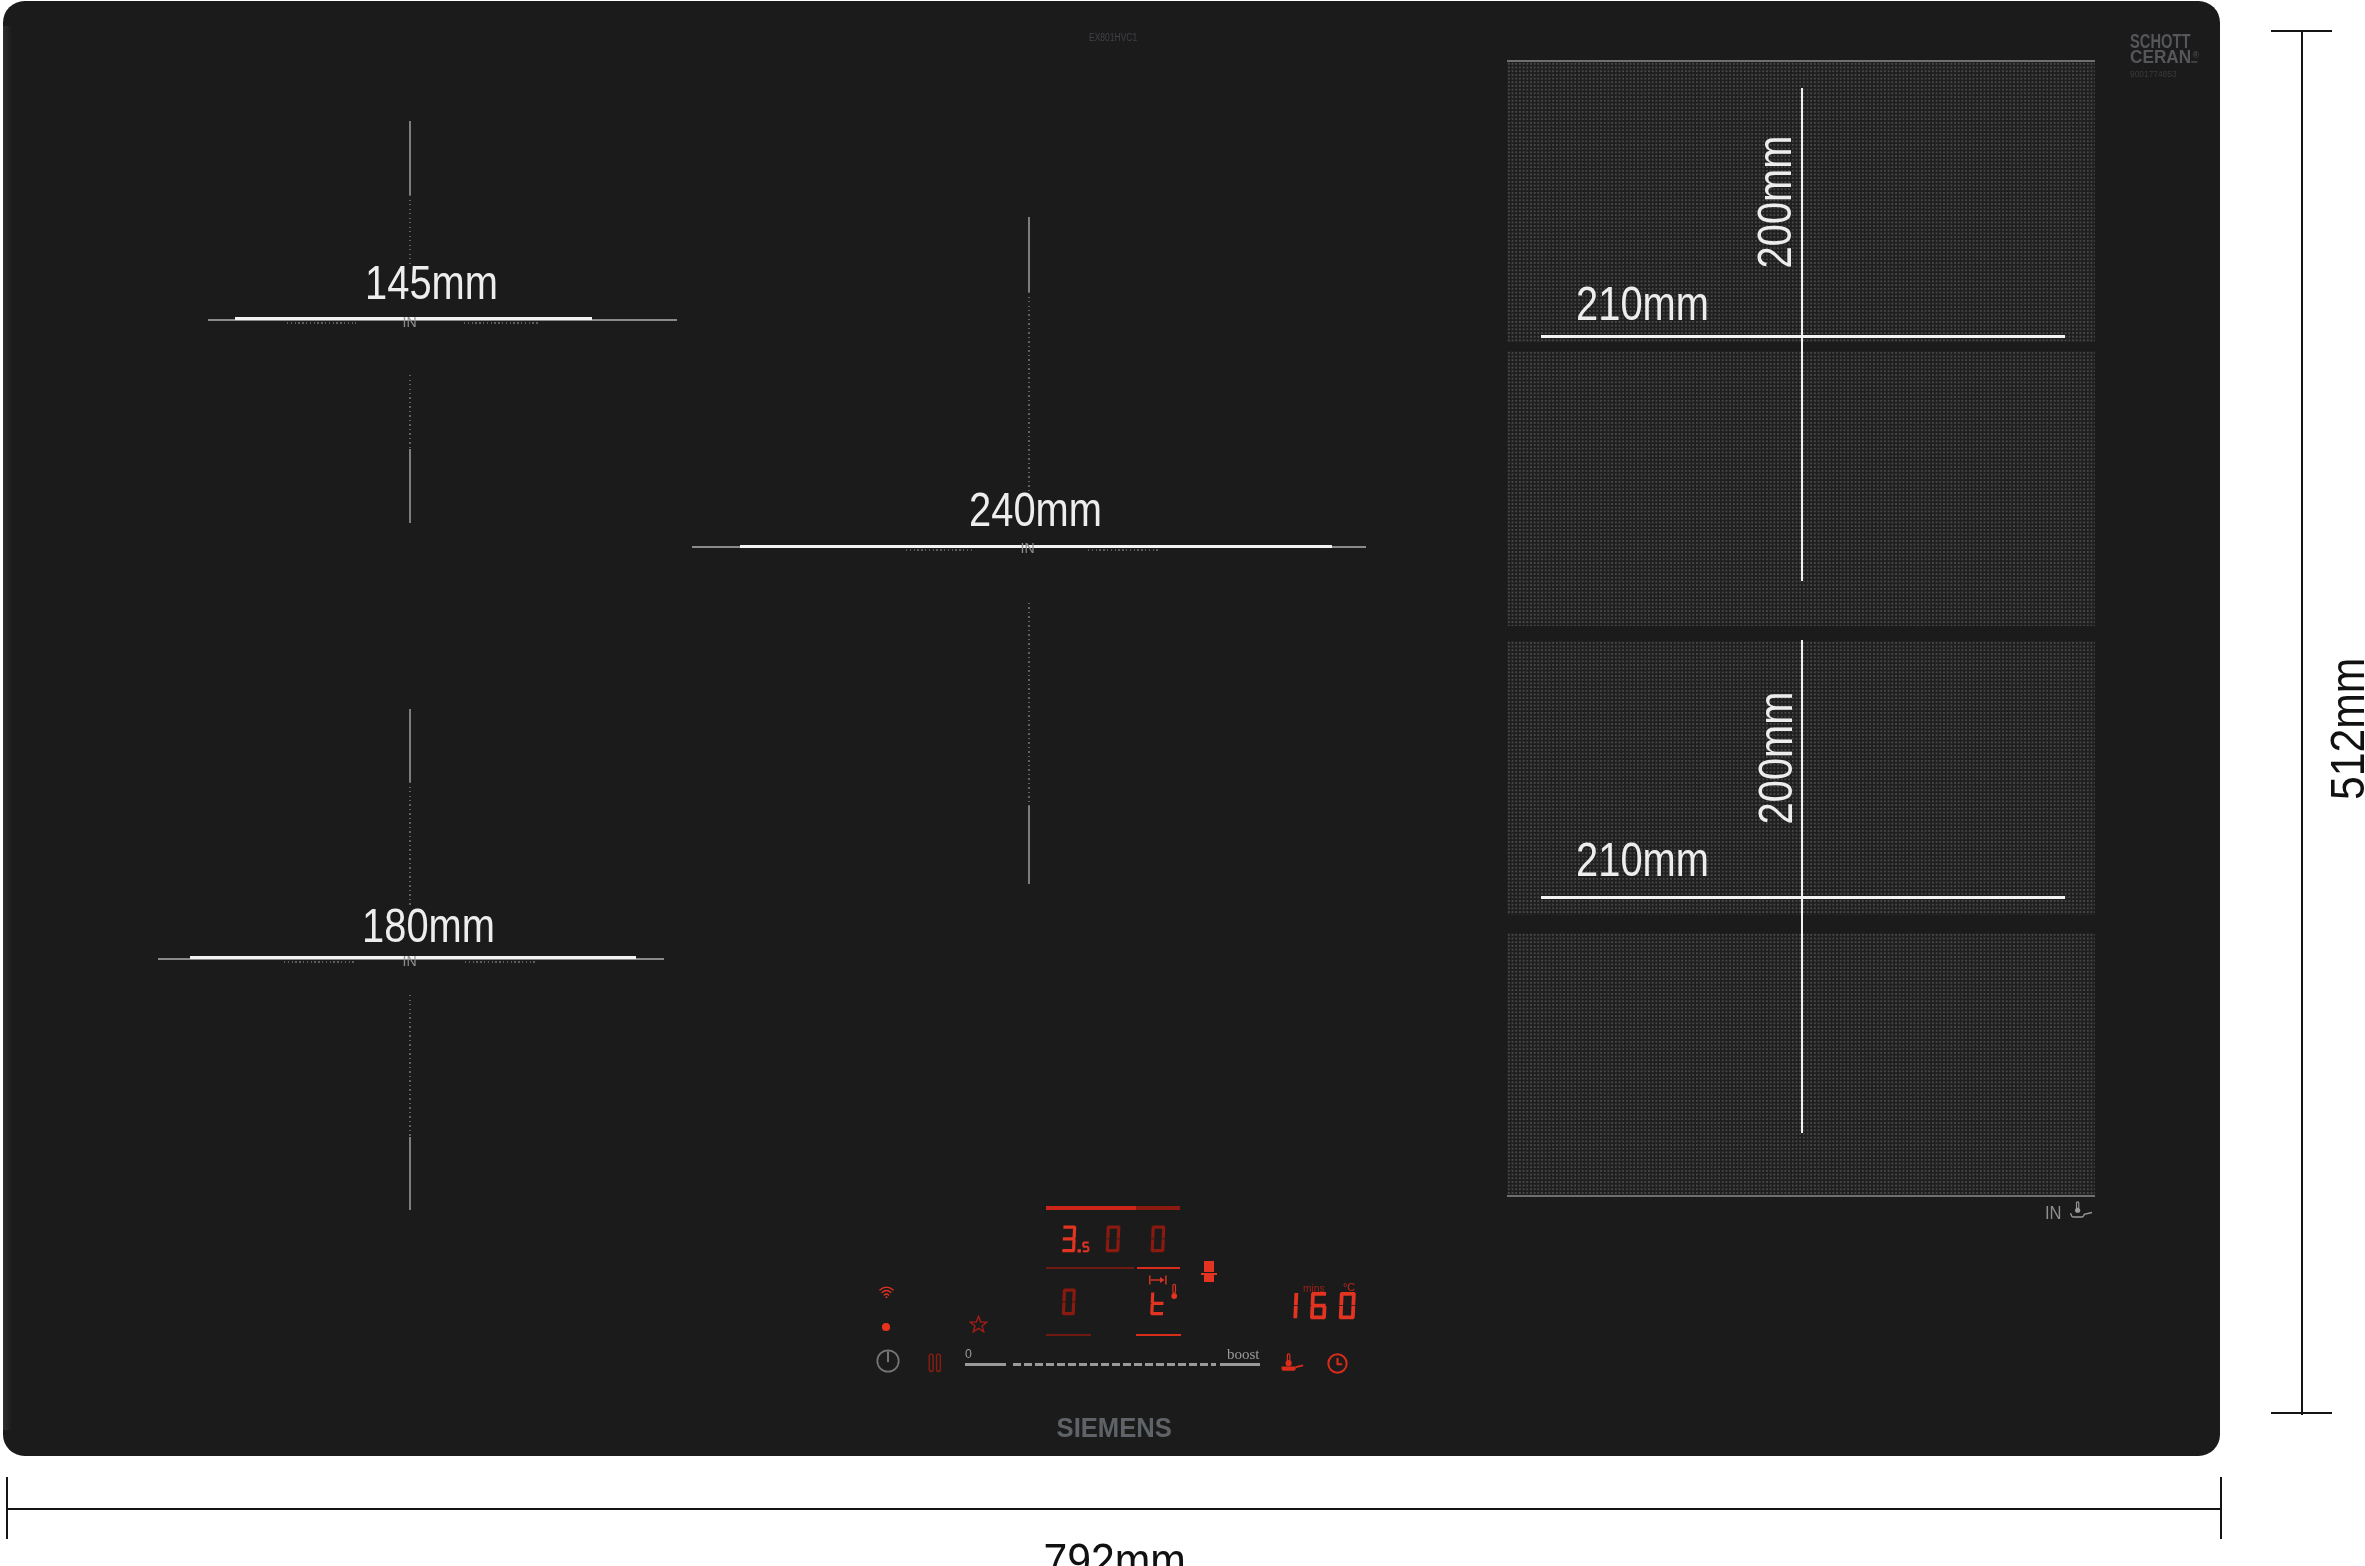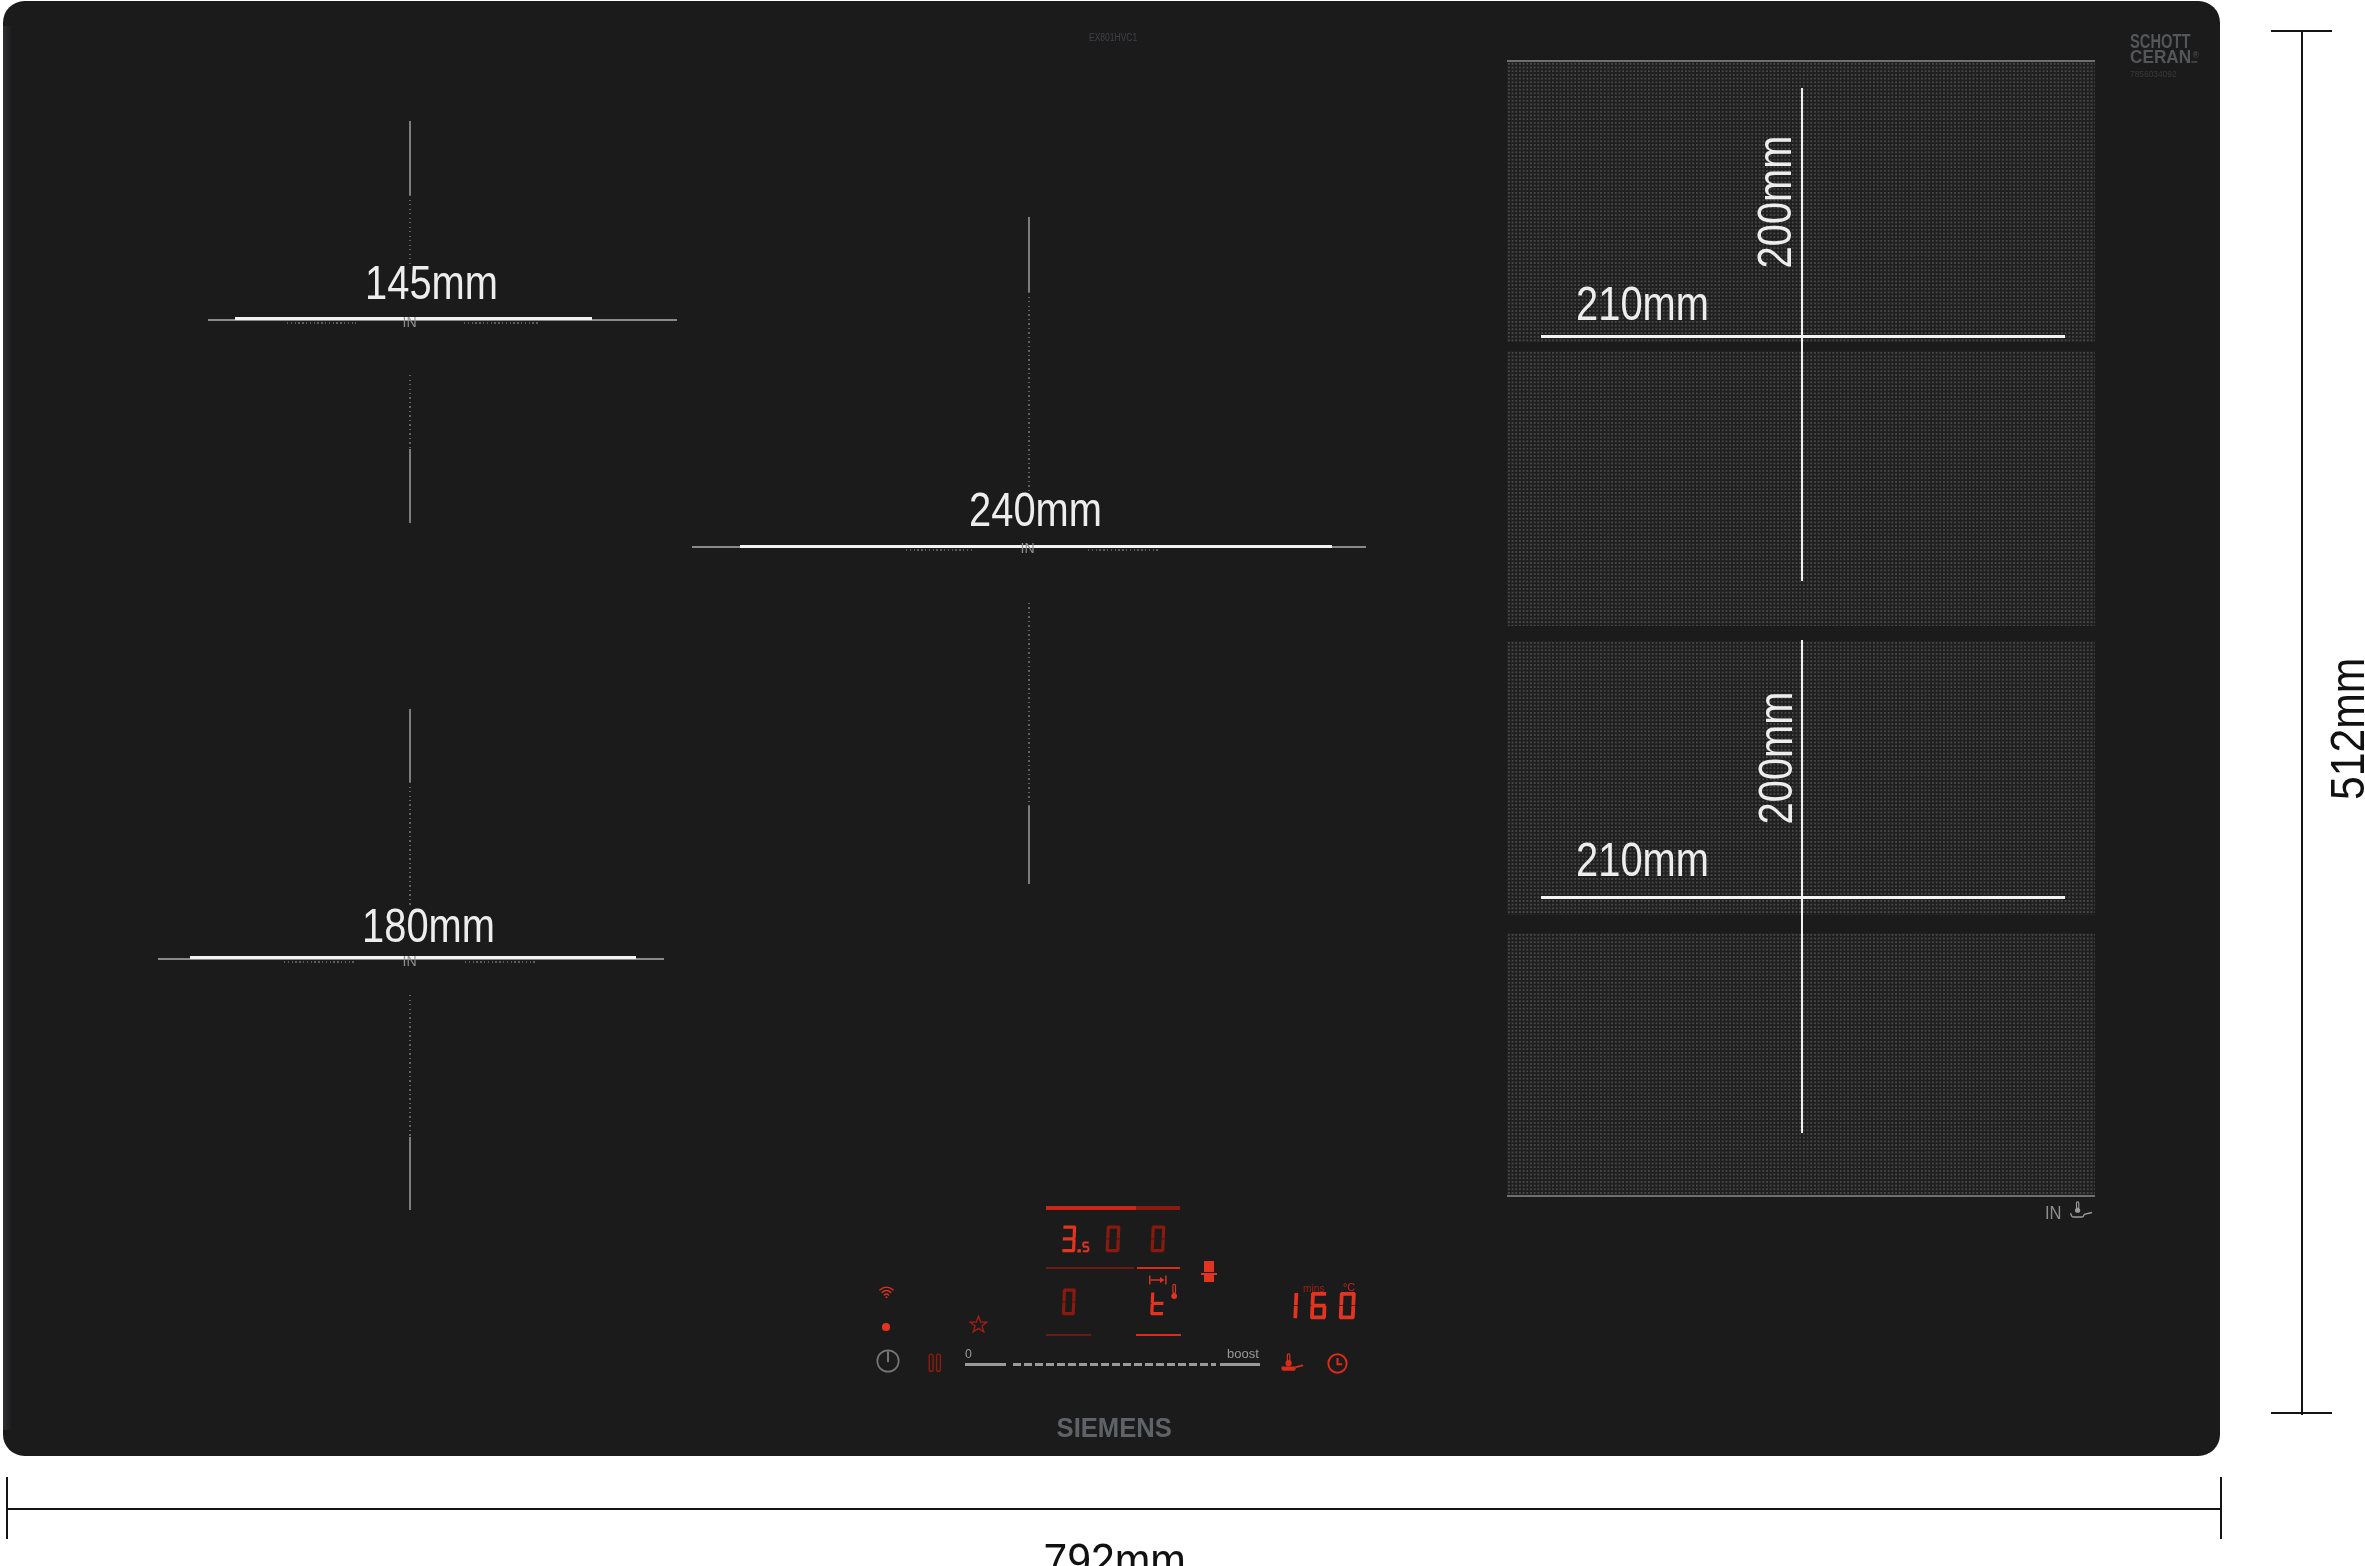--- a/index.html
+++ b/index.html
@@ -27,21 +27,21 @@
 
 <div class="abs" style="left:1089px;top:32px;color:#404145;font-size:10px;transform:scaleX(0.85);transform-origin:left center;">EX801HVC1</div>
 
 <svg class="abs" style="left:2127px;top:29px;" width="84" height="54" viewBox="0 0 110 70">
   <text x="4" y="24" font-family="Liberation Sans" font-weight="bold" font-size="27" fill="#55565a" textLength="79" lengthAdjust="spacingAndGlyphs">SCHOTT</text>
   <text x="4" y="44" font-family="Liberation Sans" font-weight="bold" font-size="24" fill="#55565a" textLength="80" lengthAdjust="spacingAndGlyphs">CERAN</text>
   <text x="86" y="38" font-family="Liberation Sans" font-size="11" fill="#55565a">®</text>
   <rect x="84" y="42" width="8" height="1.6" fill="#55565a"></rect>
 </svg>
 
-<div class="abs" style="left:2130px;top:69px;color:#3a3a3c;font-size:8.4px;">7856034092</div>
+<div class="abs" style="left:2130px;top:69px;color:#3a3a3c;font-size:8.4px;">9001774853</div>
 
 <div class="abs vline" style="left:409px;top:121px;height:75px;"></div>
 
 <div class="abs vdot" style="left:409px;top:195px;height:70px;"></div>
 
 <div class="abs vdot" style="left:409px;top:375px;height:75px;"></div>
 
 <div class="abs vline" style="left:409px;top:449px;height:74px;"></div>
 
 <div class="abs zlabel" style="left:352px;top:255px;width:154px;text-align:center;">145mm</div>
@@ -156,21 +156,21 @@
   <rect x="1.5" y="1.5" width="5" height="22.5" rx="2.4" fill="none" stroke="#8c1d12" stroke-width="1.8"></rect>
   <rect x="11" y="1.5" width="5" height="22.5" rx="2.4" fill="none" stroke="#8c1d12" stroke-width="1.8"></rect>
 </svg>
 
 <div class="abs" style="left:965px;top:1347px;color:#9a9a9a;font-size:12.3px;">0</div>
 
 <div class="abs" style="left:965px;top:1363px;width:41px;height:3.1px;background:#9a9a9a;"></div>
 
 <div class="abs" style="left:1013px;top:1363px;width:203px;height:3.1px;background-image:repeating-linear-gradient(to right,#9a9a9a 0 8px,transparent 8px 11px);"></div>
 
-<div class="abs" style="left:1227px;top:1346px;color:#9a9a9a;font-size:13px;">boost</div>
+<div class="abs" style="left:1227px;top:1346px;color:#9a9a9a;font-size:15px;font-family:Liberation Serif, serif;">boost</div>
 
 <div class="abs" style="left:1220px;top:1363px;width:40px;height:3.1px;background:#9a9a9a;"></div>
 
 <svg class="abs" style="left:1280px;top:1353px;" width="24.6" height="20" viewBox="0 0 32 26">
   <rect x="9.6" y="1" width="3.2" height="10" rx="1.6" fill="none" stroke="#d92c1b" stroke-width="1.6"></rect>
   <circle cx="11.2" cy="13.2" r="4" fill="#d92c1b"></circle>
   <path d="M2 17.5 L20.5 17.5 L20.5 20 Q20.5 23 17 23 L5.5 23 Q2 23 2 20 Z" fill="#d92c1b"></path>
   <path d="M20.5 18.5 L30 16" stroke="#d92c1b" stroke-width="2.4" fill="none"></path>
 </svg>
 

